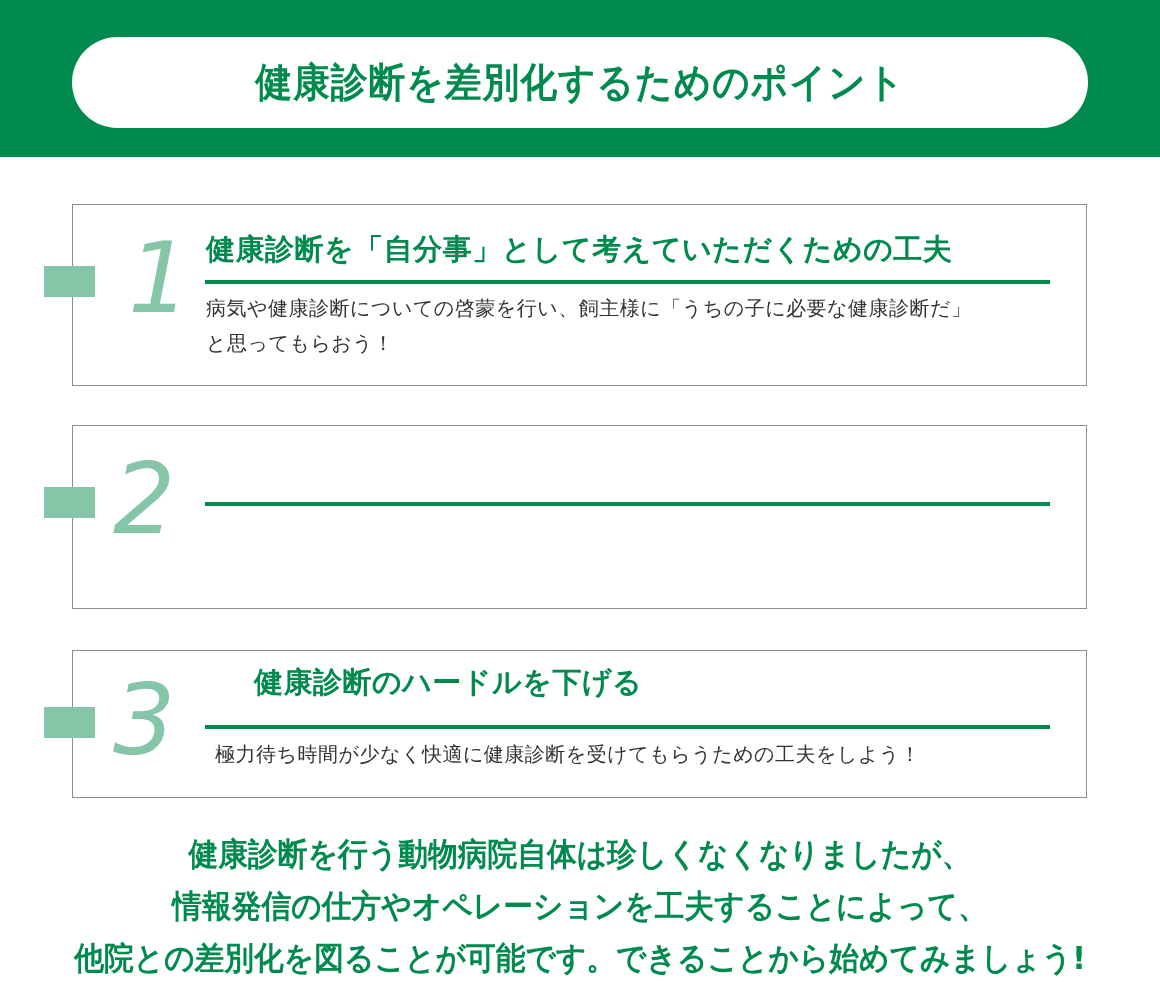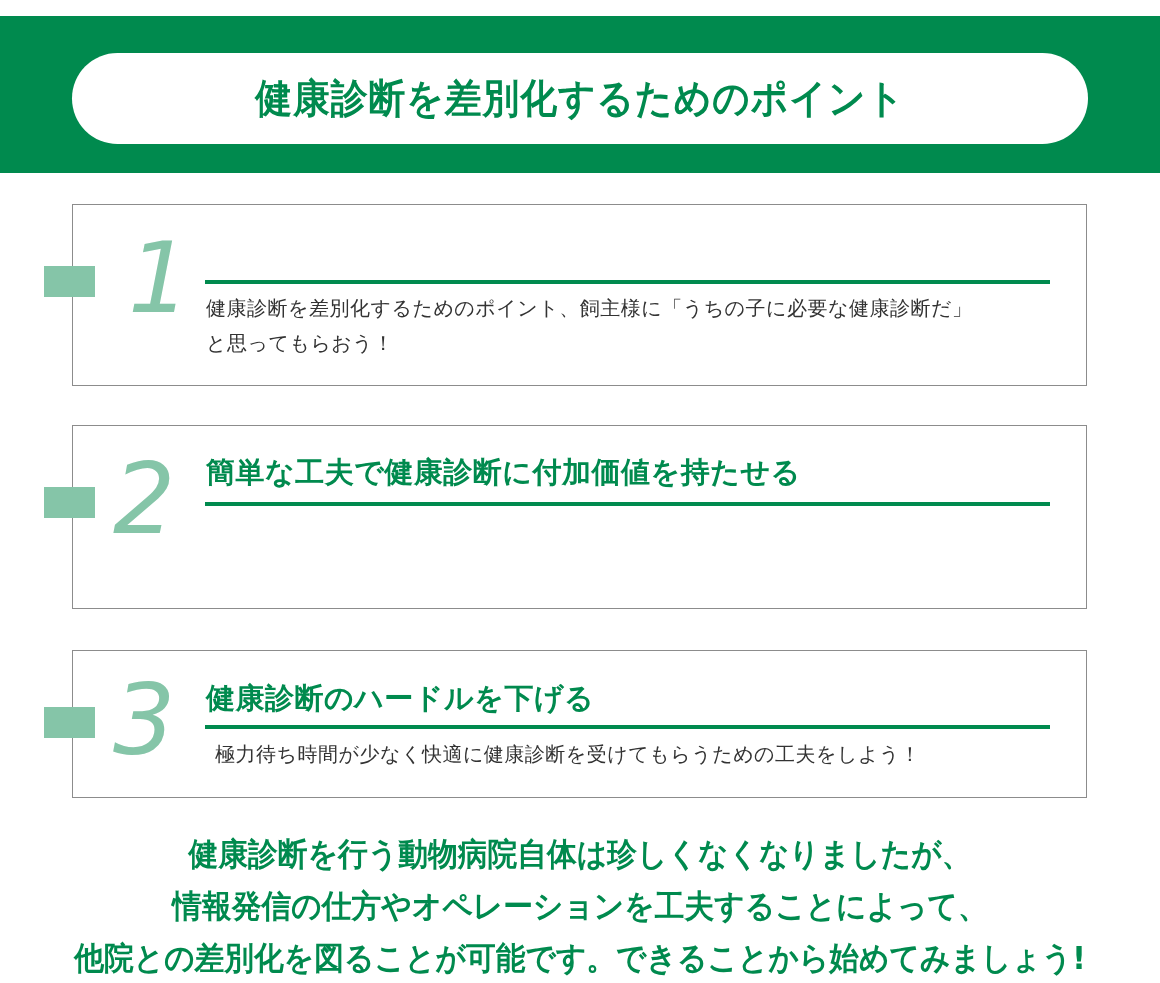--- a/index.html
+++ b/index.html
@@ -1,21 +1,21 @@
 <!DOCTYPE html>
 <html><head>
 <meta charset="utf-8">
 <style>
   html, body { margin: 0; padding: 0; }
   body {
     width: 1160px; height: 983px; background: #ffffff; position: relative; overflow: hidden;
     font-family: "DejaVu Sans", "Liberation Sans", sans-serif;
   }
   .header-band {
-    position: absolute; left: 0; top: 16px; width: 1160px; height: 157px; background: #008a4e;
+    position: absolute; left: 0; top: 0; width: 1160px; height: 157px; background: #008a4e;
   }
   .title-pill {
     position: absolute; left: 72px; top: 37px; width: 1016px; height: 91px;
     background: #ffffff; border-radius: 46px;
     display: flex; align-items: center; justify-content: center;
   }
   .title-text {
     color: #008a4e; font-weight: bold; font-size: 40px; letter-spacing: 1px;
     transform: scaleX(0.92); white-space: nowrap;
   }
@@ -52,36 +52,36 @@
 
 <div class="header-band">
   <div class="title-pill">
     <span class="title-text">健康診断を差別化するためのポイント</span>
   </div>
 </div>
 
 <div class="card" style="top:204px; height:182px;">
   <div class="marker" style="top:61px;"></div>
   <div class="numeral" style="left:55px; top:24px;">1</div>
+  <div class="card-title" style="top:25px;">健康診断を「自分事」として考えていただくための工夫</div>
   <div class="card-rule" style="top:75px;"></div>
-  <div class="card-body" style="top:86px;">健康診断を差別化するためのポイント、飼主様に「うちの子に必要な健康診断だ」
+  <div class="card-body" style="top:86px;">病気や健康診断についての啓蒙を行い、飼主様に「うちの子に必要な健康診断だ」
 と思ってもらおう！</div>
 </div>
 
 <div class="card" style="top:425px; height:184px;">
   <div class="marker" style="top:61px;"></div>
   <div class="numeral" style="left:40px; top:24px;">2</div>
-  <div class="card-title" style="top:27px;">簡単な工夫で健康診断に付加価値を持たせる</div>
   <div class="card-rule" style="top:76px;"></div>
 </div>
 
 <div class="card" style="top:650px; height:148px;">
   <div class="marker" style="top:56px;"></div>
   <div class="numeral" style="left:40px; top:20px;">3</div>
-  <div class="card-title" style="top:28px;">健康診断のハードルを下げる</div>
+  <div class="card-title" style="top:12px;margin-left:48px;">健康診断のハードルを下げる</div>
   <div class="card-rule" style="top:74px;"></div>
   <div class="card-body" style="top:86px;margin-left:9px;">極力待ち時間が少なく快適に健康診断を受けてもらうための工夫をしよう！</div>
 </div>
 
 <div class="closing">
   <div>健康診断を行う動物病院自体は珍しくなくなりましたが、</div>
   <div>情報発信の仕方やオペレーションを工夫することによって、</div>
   <div>他院との差別化を図ることが可能です。できることから始めてみましょう!</div>
 </div>
 

